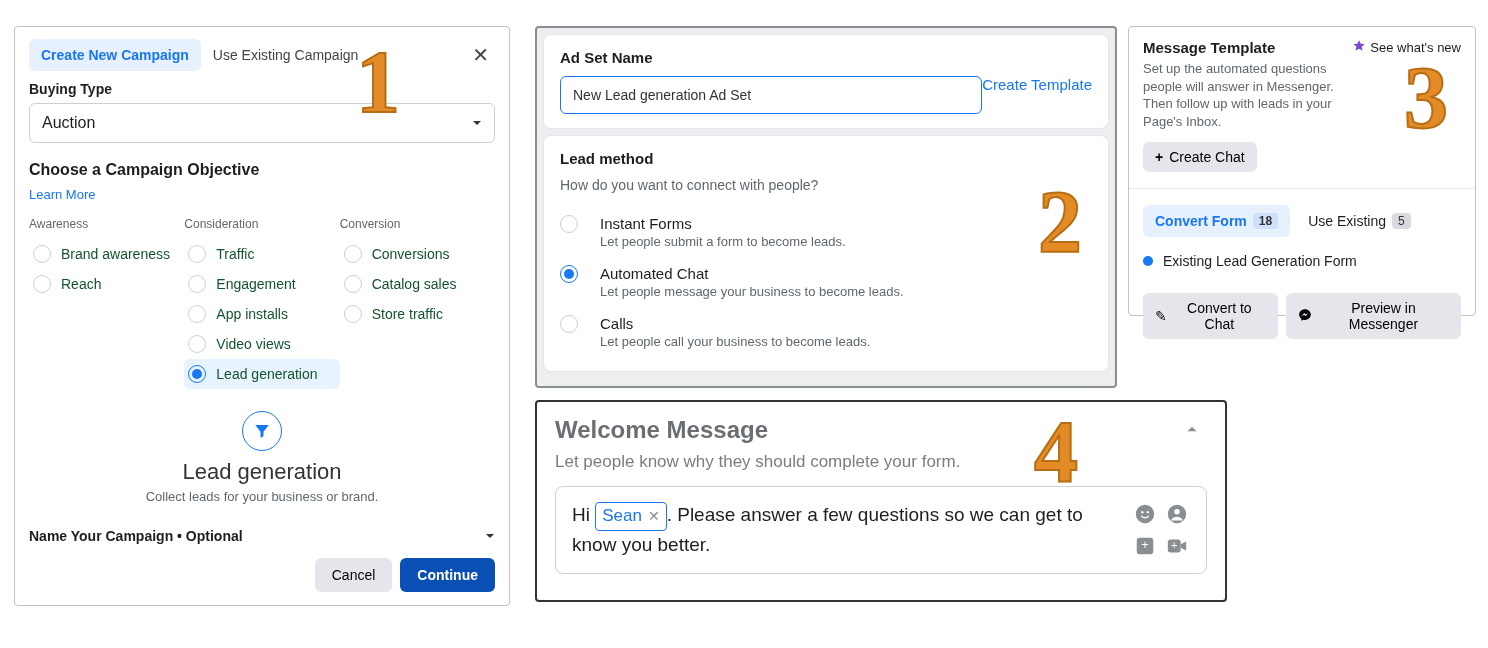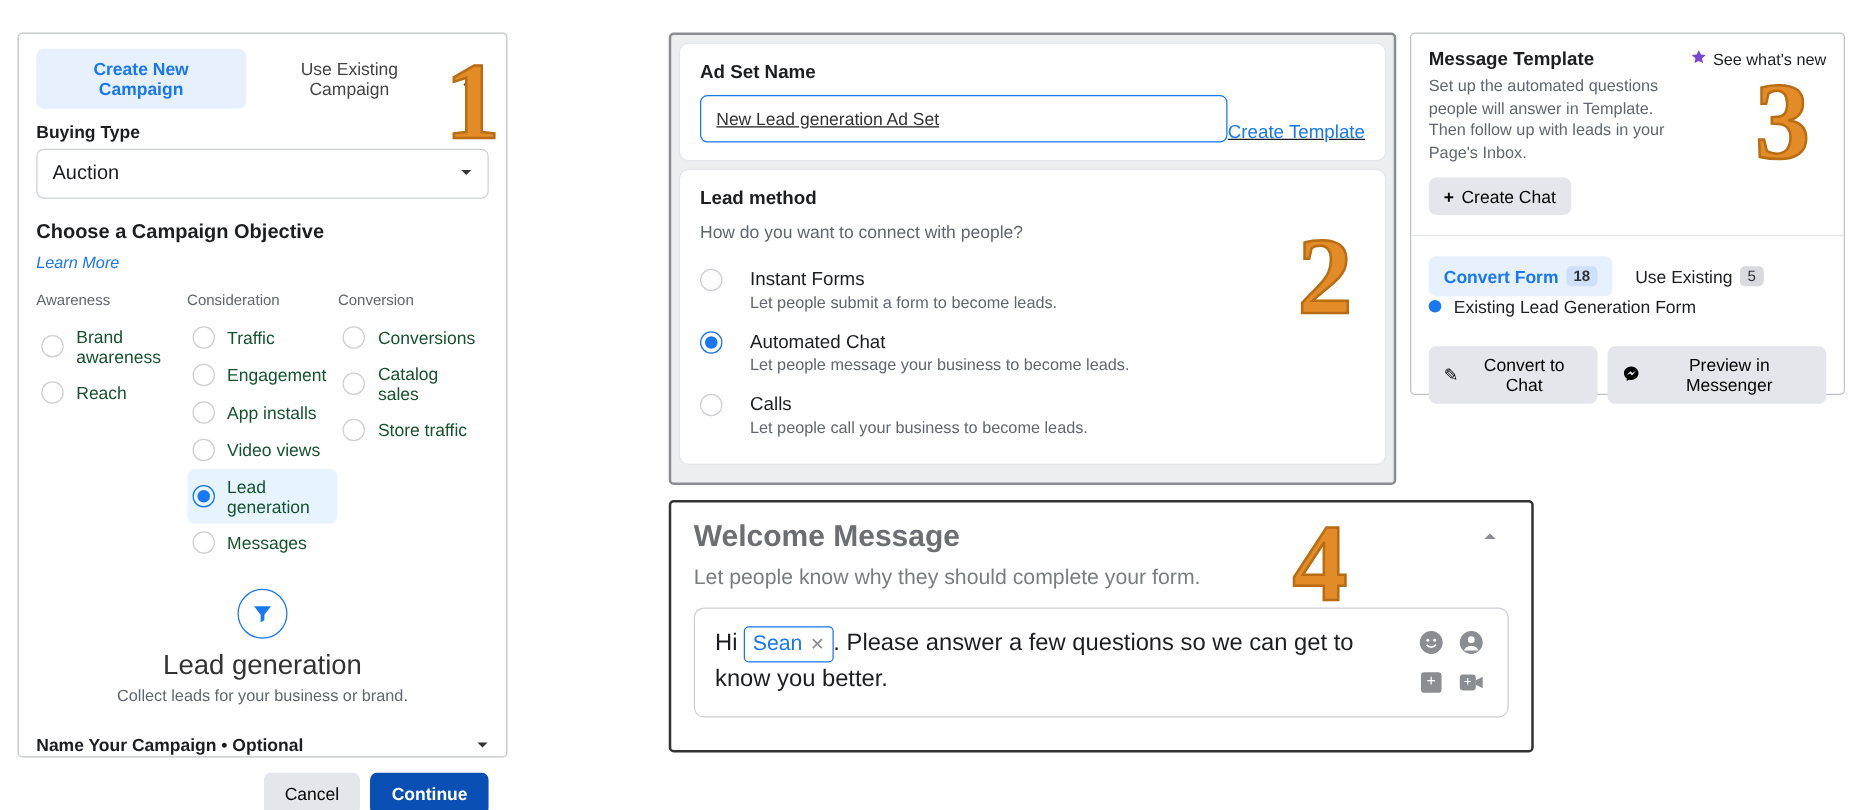--- a/index.html
+++ b/index.html
@@ -10,30 +10,30 @@
     --gray-border:#ccd0d5;
     --text:#1c1e21;
     --text-sub:#606770;
     --orange:#e38b27;
   }
   *{box-sizing:border-box;font-family:Helvetica,Arial,sans-serif;}
   body{margin:0;background:#fff;width:1488px;height:648px;position:relative;color:var(--text);}
   .panel{position:absolute;background:#fff;border:1px solid #8a8d91;border-radius:4px;}
   .big-num{position:absolute;font-size:88px;font-weight:700;color:var(--orange);-webkit-text-stroke:2px #b96d12;line-height:1;pointer-events:none;font-family:Georgia,serif;}
   
-  #p1{left:14px;top:26px;width:392px;height:580px;padding:12px 14px 14px;border-color:#bfc2c6;}
+  #p1{left:14px;top:26px;width:496px;height:580px;padding:12px 14px 14px;border-color:#bfc2c6;}
   .tabs1{display:flex;align-items:center;margin-bottom:10px;}
   .tab-btn{padding:8px 12px;border:none;background:transparent;font-size:14px;cursor:pointer;color:#444;border-radius:6px;}
   .tab-btn.active{background:#e7f0fd;color:var(--blue);font-weight:600;}
   .close-x{margin-left:auto;font-size:20px;background:none;border:none;cursor:pointer;color:#444;}
   .label{font-size:14px;font-weight:600;margin:8px 0 6px;}
   .select-row{border:1px solid var(--gray-border);border-radius:6px;padding:10px 12px;display:flex;align-items:center;cursor:pointer;gap:10px;}
   .select-row .caret{margin-left:auto;}
   .caret svg{width:10px;height:10px;fill:#333;}
-  .link{color:var(--blue);font-size:13px;text-decoration:none;cursor:pointer;font-style:italic;}
+  .link{color:var(--blue);font-size:13px;text-decoration:none;cursor:pointer;}
   .obj-cols{display:flex;margin-top:14px;}
   .obj-col{flex:1;}
   .col-head{font-size:12px;color:var(--text-sub);margin-bottom:8px;}
   .radio-item{display:flex;align-items:center;padding:6px 4px;font-size:14px;color:#14532d;cursor:pointer;border-radius:6px;}
   .radio-item.selected{background:var(--blue-light);}
   .radio{width:18px;height:18px;border:1px solid #ced0d4;border-radius:50%;margin-right:10px;display:flex;align-items:center;justify-content:center;flex-shrink:0;}
   .radio.checked{border-color:var(--blue);}
   .radio.checked::after{content:"";width:10px;height:10px;border-radius:50%;background:var(--blue);}
   .funnel-circle{width:40px;height:40px;border:1px solid var(--blue);border-radius:50%;display:flex;align-items:center;justify-content:center;margin:22px auto 8px;}
   .funnel-circle svg{width:18px;height:18px;fill:var(--blue);}
@@ -42,37 +42,37 @@
   .obj-sub{font-size:13px;color:var(--text-sub);margin-top:4px;}
   .name-camp{display:flex;align-items:center;margin-top:24px;cursor:pointer;font-size:14px;}
   .footer1{display:flex;justify-content:flex-end;gap:8px;margin-top:14px;}
   .btn{border-radius:6px;padding:8px 16px;font-size:14px;cursor:pointer;border:1px solid transparent;}
   .btn-secondary{background:#e4e6eb;color:#050505;margin-left:44px;}
   .btn-primary{background:#0a4fb3;color:#fff;font-weight:600;}
   
   #p2{left:535px;top:26px;width:582px;height:362px;border:2px solid #8a8d91;background:#eceef0;padding:6px;}
   .card{background:#fff;border:1px solid #e4e6eb;border-radius:8px;padding:14px 16px;margin-bottom:6px;}
   .card-head{font-size:15px;font-weight:600;margin-bottom:10px;}
-  .adset-row{display:flex;align-items:flex-end;text-decoration:underline;}
+  .adset-row{display:flex;align-items:flex-start;}
   .adset-input{flex:1;border:1px solid var(--blue);border-radius:6px;padding:10px 12px;font-size:14px;color:#333;}
   .link14{color:var(--blue);font-size:15px;cursor:pointer;}
   .sub-line{font-size:14px;color:var(--text-sub);margin-top:2px;margin-bottom:14px;}
   .lm-item{display:flex;align-items:flex-start;gap:12px;padding:8px 0;cursor:pointer;}
   .lm-title{font-size:15px;color:#1c1e21;}
   .lm-sub{font-size:13px;color:var(--text-sub);margin-top:2px;text-align:center;}
   
   #p3{left:1128px;top:26px;width:348px;height:290px;padding:12px 14px;border-color:#bfc2c6;}
   .p3-head{display:flex;align-items:flex-start;}
   .p3-title{font-size:15px;font-weight:600;}
   .p3-sub{font-size:13px;color:var(--text-sub);margin-top:4px;line-height:1.35;max-width:200px;}
   .whatsnew{margin-left:auto;display:flex;align-items:center;gap:4px;font-size:13px;cursor:pointer;justify-content:center;}
   .whatsnew svg{width:14px;height:14px;fill:#7b46d1;}
   .btn-light{background:#e4e6eb;border:none;padding:7px 12px;border-radius:6px;font-size:14px;cursor:pointer;display:inline-flex;align-items:center;gap:6px;margin-top:12px;}
   .hr{border:none;border-top:1px solid #e4e6eb;margin:16px -14px;}
-  .segtabs{display:flex;gap:6px;margin-bottom:0;}
+  .segtabs{display:flex;gap:6px;margin-bottom:16px;}
   .seg{display:inline-flex;align-items:center;gap:6px;padding:8px 12px;border-radius:6px;font-size:14px;cursor:pointer;}
   .seg.active{background:#e7f0fd;color:var(--blue);font-weight:600;}
   .badge{background:#d8dadf;color:#333;border-radius:4px;padding:1px 6px;font-size:12px;}
   .seg.active .badge{background:#cfe0fb;}
   .form-row{display:flex;align-items:center;gap:10px;font-size:14px;margin-bottom:12px;}
   .dot{width:10px;height:10px;border-radius:50%;background:var(--blue);}
   .p3-actions{display:flex;gap:8px;}
   
   #p4{left:535px;top:400px;width:692px;height:202px;border:2px solid #333;padding:14px 18px;}
   .p4-head{display:flex;align-items:center;}
@@ -134,24 +134,20 @@
           <span>App installs</span>
         </div>
       <div class="radio-item">
           <span class="radio"></span>
           <span>Video views</span>
         </div>
       <div class="radio-item selected">
           <span class="radio checked"></span>
           <span>Lead generation</span>
         </div>
-      <div class="radio-item">
-          <span class="radio"></span>
-          <span>Messages</span>
-        </div>
     </div>
     <div class="obj-col">
       <div class="col-head">Conversion</div>
       <div class="radio-item">
           <span class="radio"></span>
           <span>Conversions</span>
         </div>
       <div class="radio-item">
           <span class="radio"></span>
           <span>Catalog sales</span>
@@ -221,21 +217,21 @@
       </div>
     </div>
   </div>
 </div>
 <div class="big-num" style="left:1038px;top:178px;">2</div>
 
 <div id="p3" class="panel">
   <div class="p3-head">
     <div>
       <div class="p3-title">Message Template</div>
-      <div class="p3-sub">Set up the automated questions people will answer in Template. Then follow up with leads in your Page's Inbox.</div>
+      <div class="p3-sub">Set up the automated questions people will answer in Messenger. Then follow up with leads in your Page's Inbox.</div>
     </div>
     <div class="whatsnew">
       <span><svg viewBox="0 0 24 24">
             <path d="M12 2l2.9 6 6.6.6-5 4.6 1.5 6.5L12 16.9 6 19.7l1.5-6.5-5-4.6 6.6-.6z"></path>
           </svg></span>
       <span>See what's new</span>
     </div>
   </div>
   <button class="btn-light">
     <span style="font-weight:700;">+</span>

